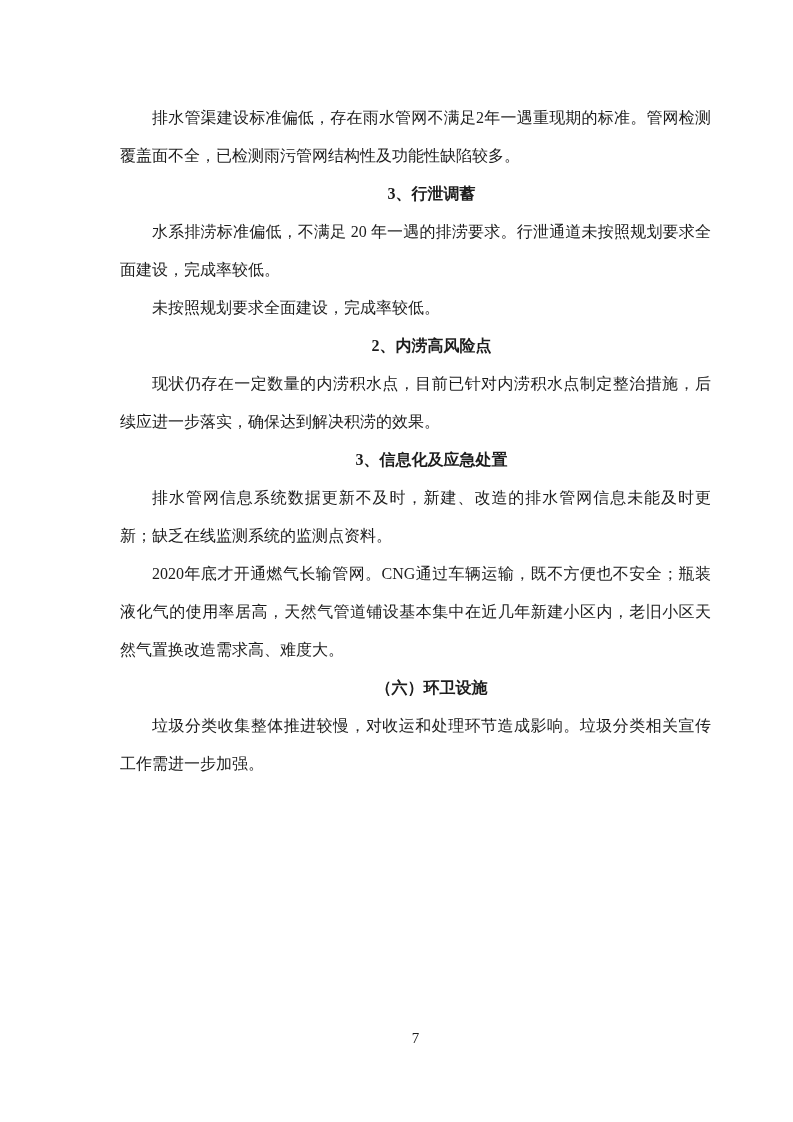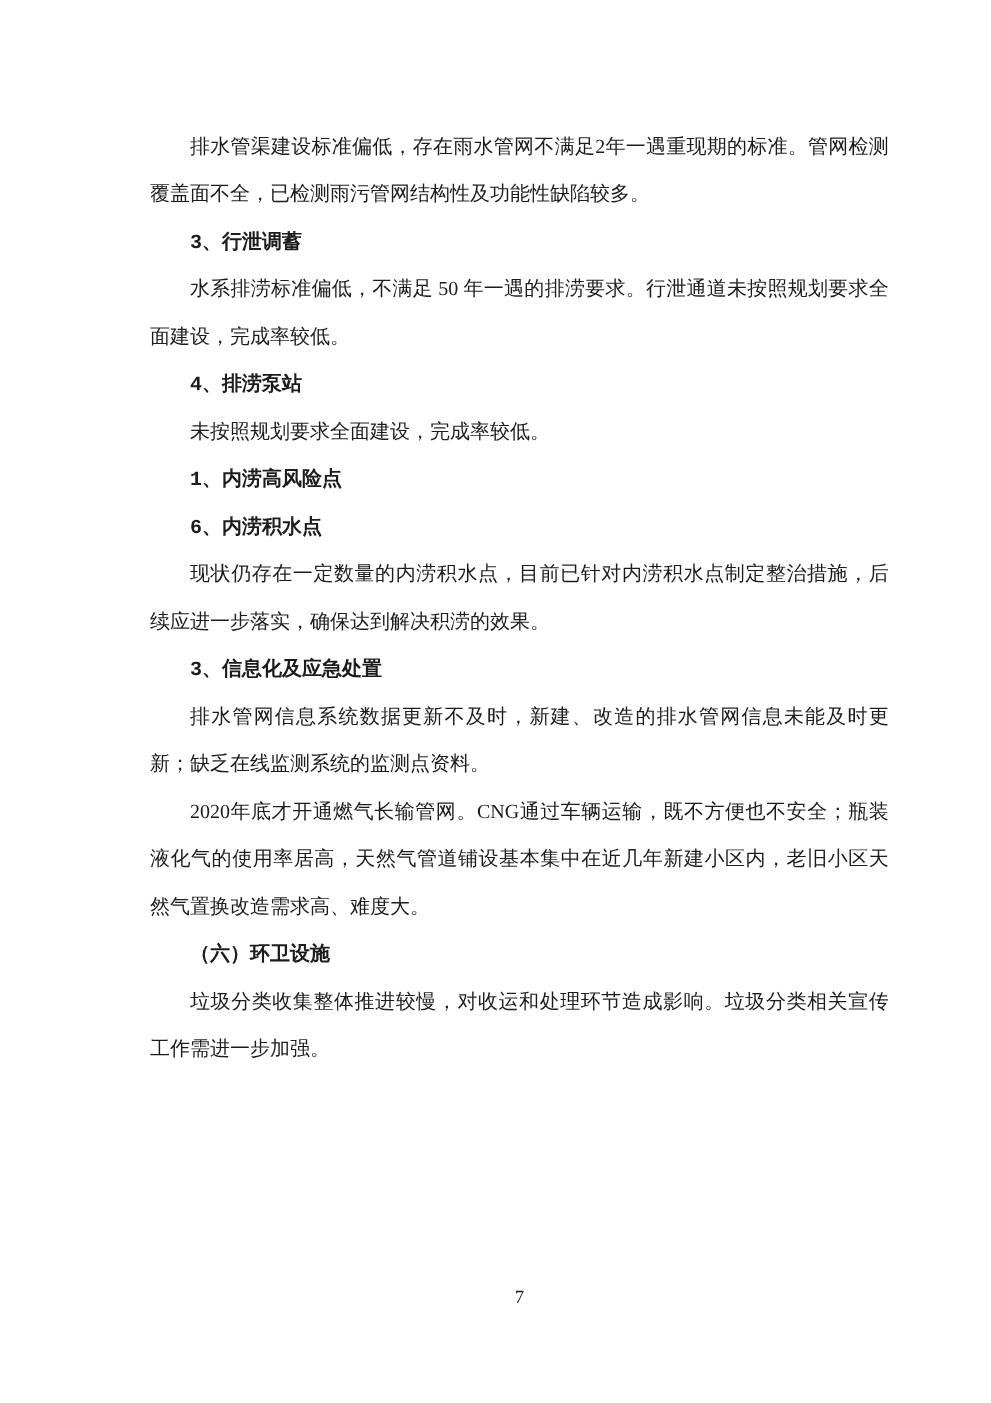--- a/index.html
+++ b/index.html
@@ -26,47 +26,45 @@
     padding: 0;
     font-size: 16px;
     line-height: 38px;
     color: #1c1c1c;
     text-indent: 2em;
     text-align: justify;
     font-family: "Liberation Serif", "DejaVu Serif", serif;
   }
   .content p.heading {
     font-weight: bold;
-    text-align: left;
-    font-family: Liberation Mono, monospace;
+    text-align: center;
+    font-family: Liberation Serif, serif;
   }
   .footer {
     position: absolute;
     left: 120px;
     top: 1019px;
     width: 591px;
     text-align: center;
     font-size: 15px;
     line-height: 38px;
     color: #1c1c1c;
     font-family: "Liberation Serif", "DejaVu Serif", serif;
   }
 </style>
 </head>
 <body>
 
 <div class="page">
   <div class="content" id="blocks">
       <p class="body">排水管渠建设标准偏低，存在雨水管网不满足2年一遇重现期的标准。管网检测覆盖面不全，已检测雨污管网结构性及功能性缺陷较多。</p>
       <p class="heading">3、行泄调蓄</p>
-      <p class="body">水系排涝标准偏低，不满足 50 年一遇的排涝要求。行泄通道未按照规划要求全面建设，完成率较低。</p>
-      <p class="heading">4、排涝泵站</p>
+      <p class="body">水系排涝标准偏低，不满足 20 年一遇的排涝要求。行泄通道未按照规划要求全面建设，完成率较低。</p>
       <p class="body">未按照规划要求全面建设，完成率较低。</p>
-      <p class="heading">1、内涝高风险点</p>
-      <p class="heading">6、内涝积水点</p>
+      <p class="heading">2、内涝高风险点</p>
       <p class="body">现状仍存在一定数量的内涝积水点，目前已针对内涝积水点制定整治措施，后续应进一步落实，确保达到解决积涝的效果。</p>
       <p class="heading">3、信息化及应急处置</p>
       <p class="body">排水管网信息系统数据更新不及时，新建、改造的排水管网信息未能及时更新；缺乏在线监测系统的监测点资料。</p>
       <p class="body">2020年底才开通燃气长输管网。CNG通过车辆运输，既不方便也不安全；瓶装液化气的使用率居高，天然气管道铺设基本集中在近几年新建小区内，老旧小区天然气置换改造需求高、难度大。</p>
       <p class="heading">（六）环卫设施</p>
       <p class="body">垃圾分类收集整体推进较慢，对收运和处理环节造成影响。垃圾分类相关宣传工作需进一步加强。</p>
     </div>
   <div class="footer">7</div>
 </div>
 

